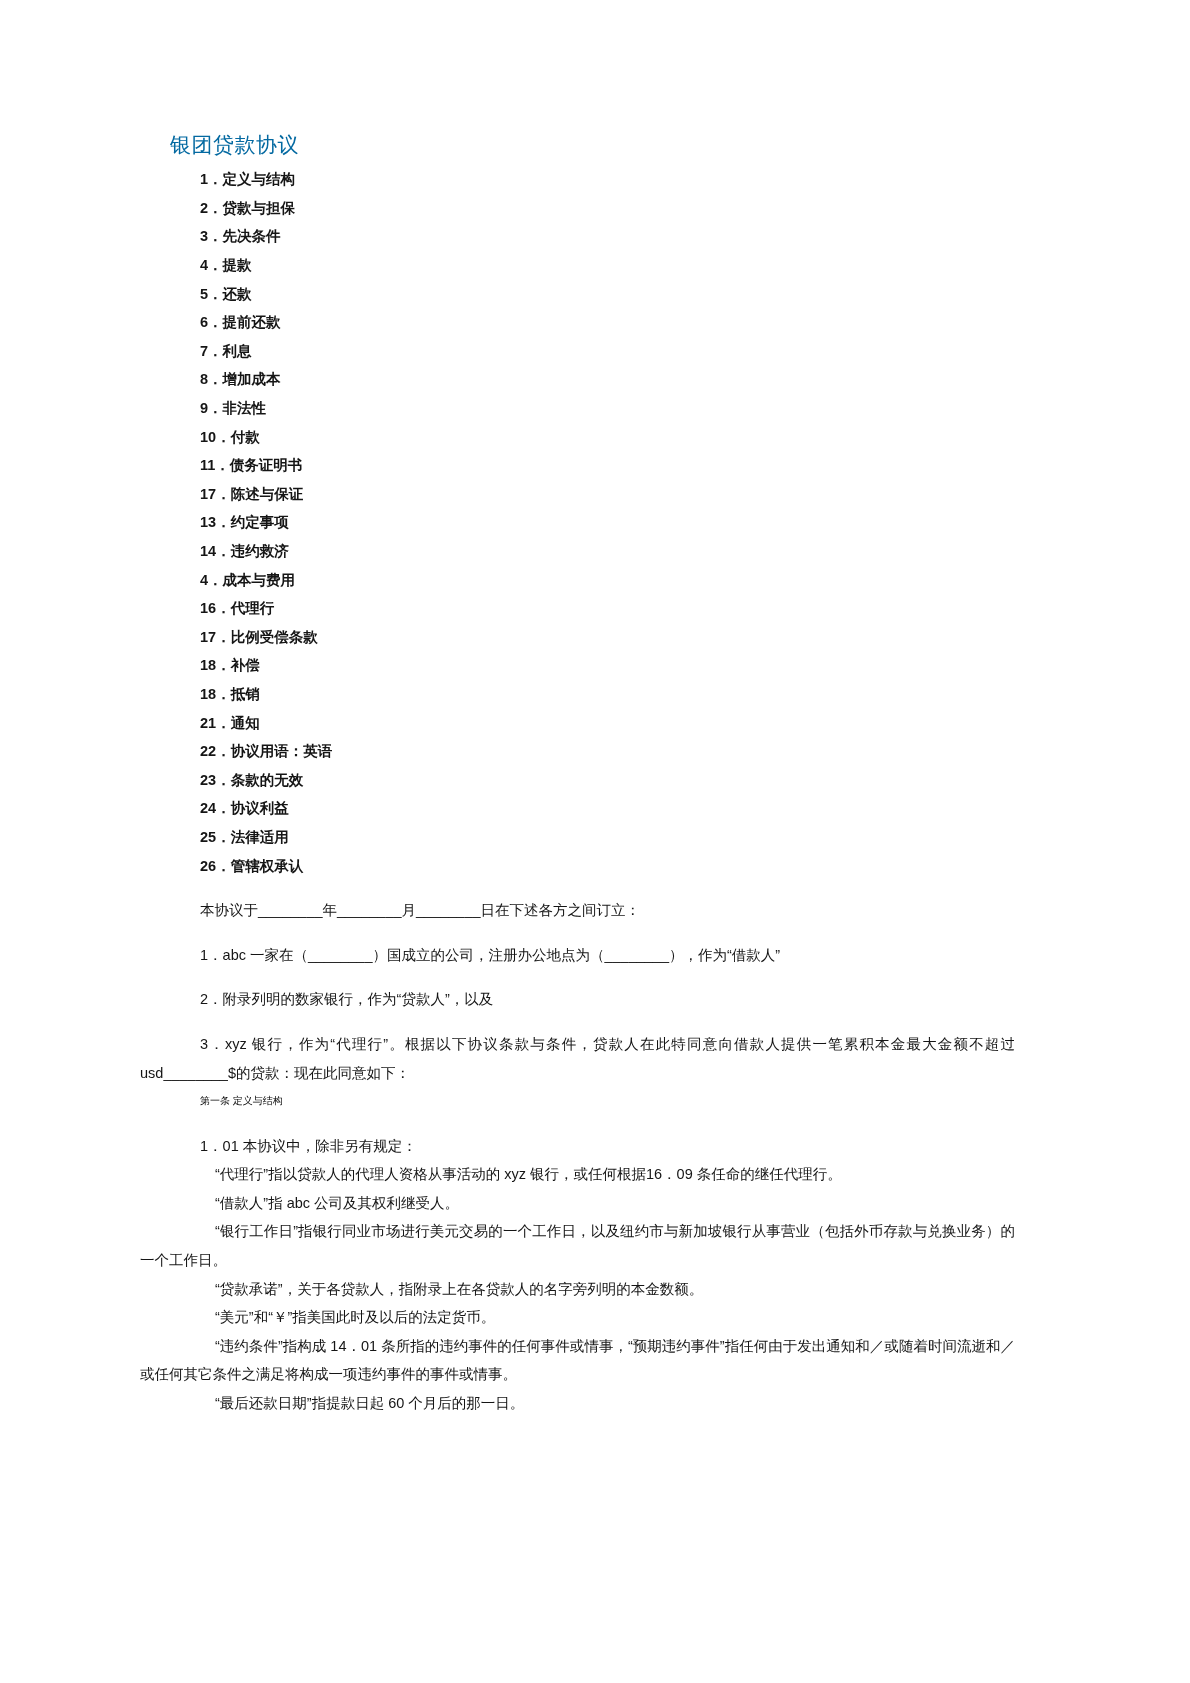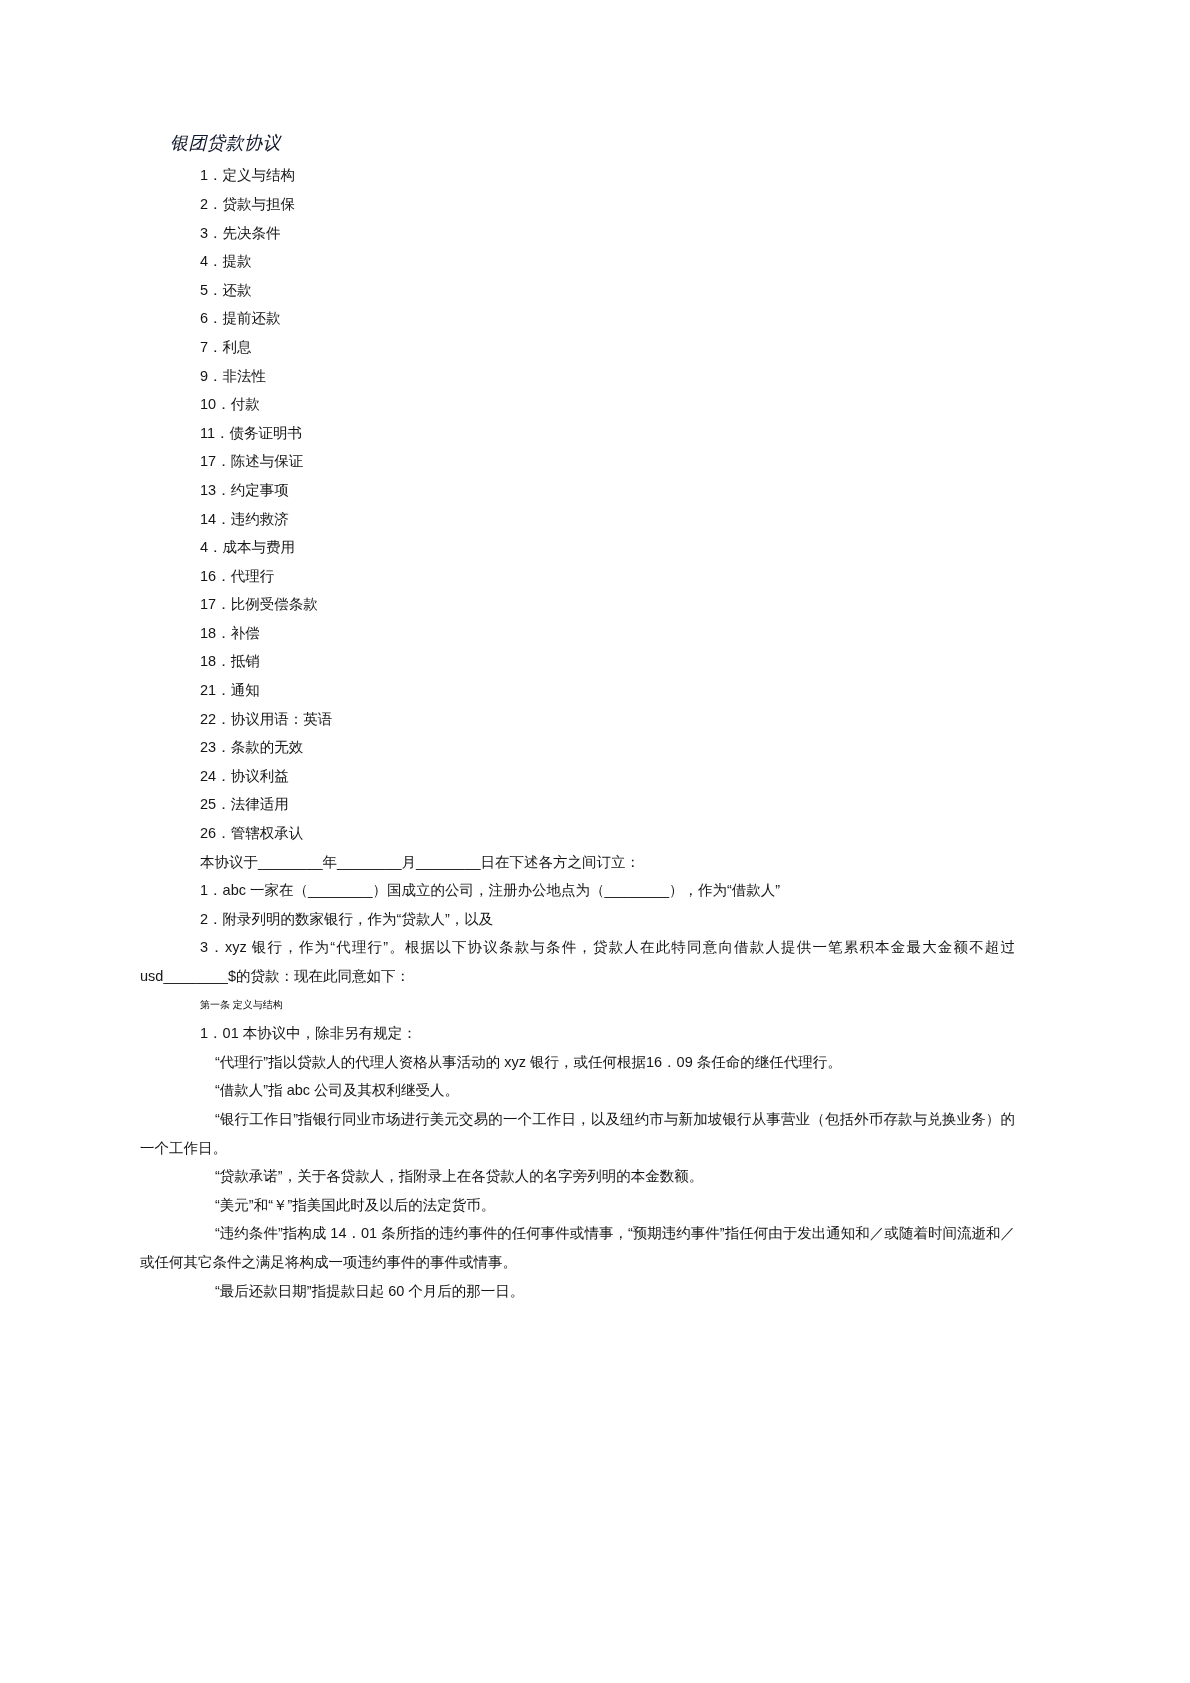--- a/index.html
+++ b/index.html
@@ -28,42 +28,42 @@
   .content {
     position: absolute;
     left: 140px;
     top: 132px;
     width: 875px;
   }
 
   
   .doc-title {
     font-family: "Liberation Serif", "DejaVu Serif", serif;
-    font-size: 18px;
+    font-size: 21px;
     font-weight: 400;
-    color: #0f172a;
+    color: #0369a1;
     line-height: 1.3;
     margin: 0 0 6px 0;
     padding-left: 30px;
     letter-spacing: 0.5px;
-    font-style: italic;
   }
 
   
   .line {
     font-size: 14.5px;
     line-height: 28.6px;
     color: #151515;
     margin: 0;
     white-space: pre-wrap;
   }
 
   
   .indent1 {
     padding-left: 60px;
+    font-weight: bold;
   }
 
   .toc-head {
     font-size: 14.5px;
     line-height: 28.6px;
     padding-left: 60px;
     font-weight: 400;
   }
 
   .sec-head {
@@ -74,40 +74,41 @@
 
   
   .para {
     font-size: 14.5px;
     line-height: 28.6px;
     color: #151515;
     margin: 0;
     text-align: justify;
     text-justify: inter-ideograph;
   }
-  .para.hang1 { padding-left: 0; text-indent: 60px; }
+  .para.hang1 { padding-left: 0; text-indent: 60px; margin-top: 16px; }
   .para.hang2 { padding-left: 0; text-indent: 75px; }
 </style>
 </head>
 <body>
 
 <div class="page">
   <div class="content">
 
     <h1 class="doc-title">银团贷款协议</h1>
 
 
     <div class="toc-list">
       <div class="line indent1">1．定义与结构</div>
       <div class="line indent1">2．贷款与担保</div>
       <div class="line indent1">3．先决条件</div>
       <div class="line indent1">4．提款</div>
       <div class="line indent1">5．还款</div>
       <div class="line indent1">6．提前还款</div>
       <div class="line indent1">7．利息</div>
+      <div class="line indent1">8．增加成本</div>
       <div class="line indent1">9．非法性</div>
       <div class="line indent1">10．付款</div>
       <div class="line indent1">11．债务证明书</div>
       <div class="line indent1">17．陈述与保证</div>
       <div class="line indent1">13．约定事项</div>
       <div class="line indent1">14．违约救济</div>
       <div class="line indent1">4．成本与费用</div>
       <div class="line indent1">16．代理行</div>
       <div class="line indent1">17．比例受偿条款</div>
       <div class="line indent1">18．补偿</div>

